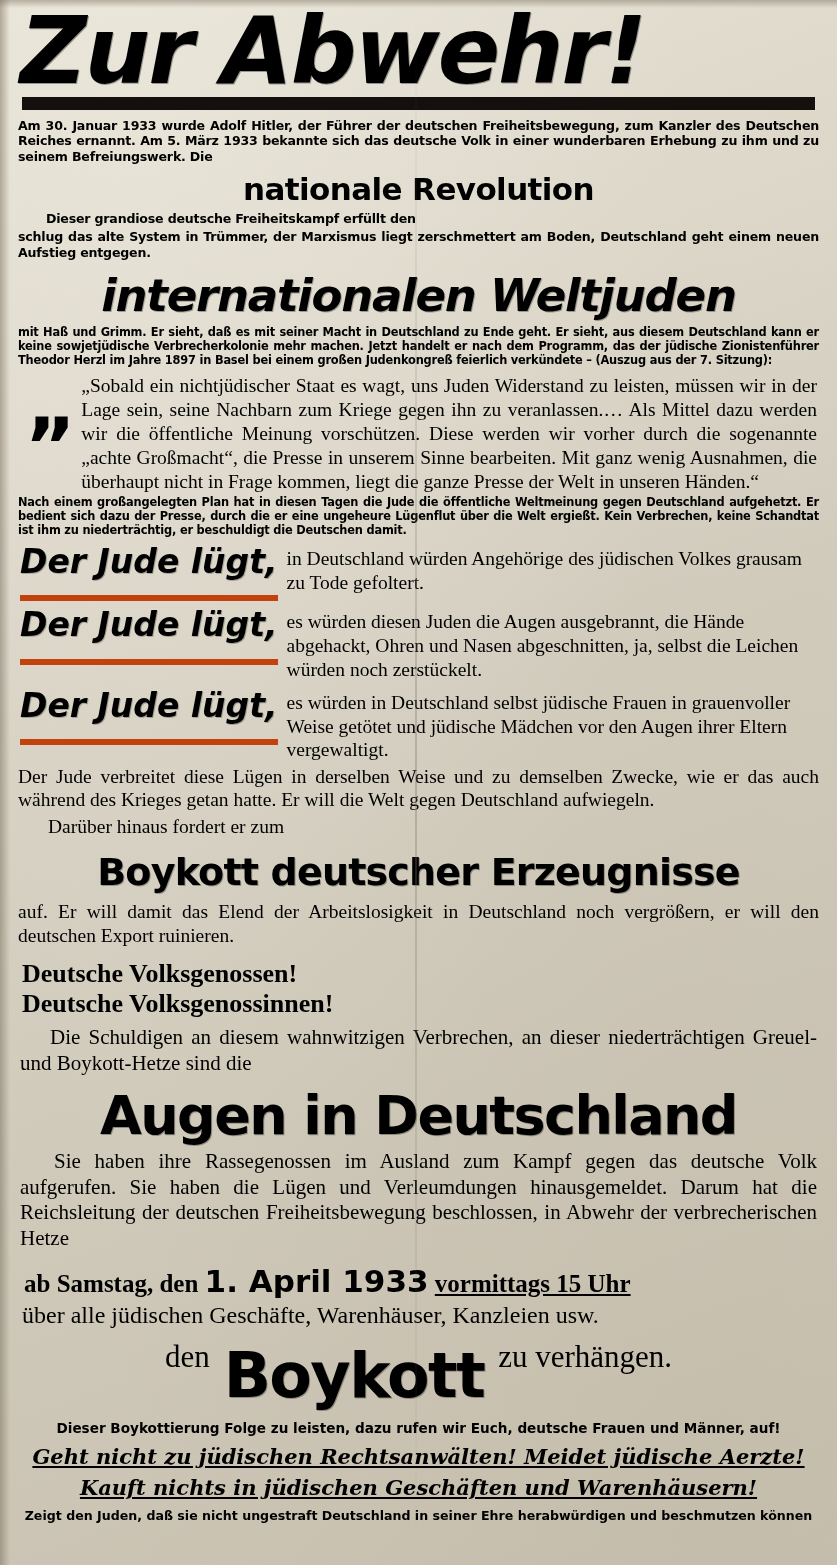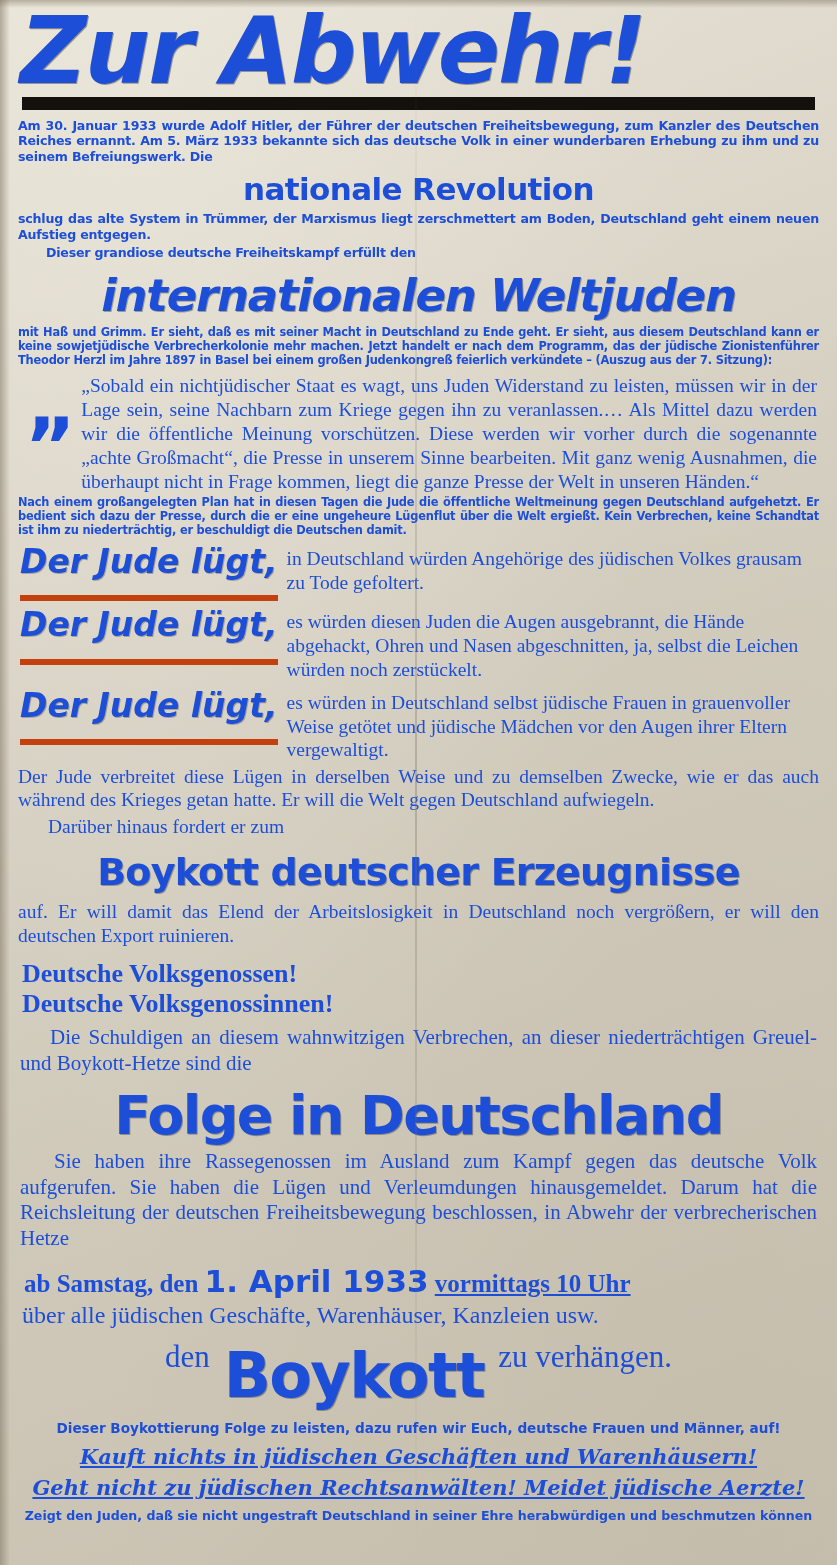--- a/index.html
+++ b/index.html
@@ -7,21 +7,21 @@
     padding: 0;
     background: #c8c3b5;
   }
   #page {
     position: relative;
     width: 837px;
     height: 1565px;
     overflow: hidden;
     background: #cfcabc;
     font-family: "Liberation Serif", serif;
-    color: #1d4ed8;
+    color: #000000;
   }
   
   #page::before {
     content: "";
     position: absolute;
     inset: 0;
     background:
       linear-gradient(160deg, rgba(235,231,218,0.85) 0%, rgba(214,208,193,0.6) 45%, rgba(198,190,172,0.75) 100%),
       radial-gradient(ellipse at 18% 8%, rgba(245,243,235,0.65), rgba(245,243,235,0) 55%),
       radial-gradient(ellipse at 85% 92%, rgba(160,150,132,0.35), rgba(160,150,132,0) 60%);
@@ -260,22 +260,22 @@
 
   <div class="sheet">
 
     <div class="title-main">Zur Abwehr!</div>
     <div class="rule-thick"></div>
 
     <p class="small">Am 30. Januar 1933 wurde Adolf Hitler, der Führer der deutschen Freiheitsbewegung, zum Kanzler des Deutschen Reiches ernannt. Am 5. März 1933 bekannte sich das deutsche Volk in einer wunderbaren Erhebung zu ihm und zu seinem Befreiungswerk. Die</p>
 
     <div class="band band-rev">nationale Revolution</div>
 
+    <p class="small" style="text-indent:28px;">Dieser grandiose deutsche Freiheitskampf erfüllt den</p>
     <p class="small">schlug das alte System in Trümmer, der Marxismus liegt zerschmettert am Boden, Deutschland geht einem neuen Aufstieg entgegen.</p>
-    <p class="small" style="text-indent:28px;">Dieser grandiose deutsche Freiheitskampf erfüllt den</p>
 
     <div class="band band-weltjuden">internationalen Weltjuden</div>
 
     <p class="smaller">mit Haß und Grimm. Er sieht, daß es mit seiner Macht in Deutschland zu Ende geht. Er sieht, aus diesem Deutschland kann er keine sowjetjüdische Verbrecherkolonie mehr machen. Jetzt handelt er nach dem Programm, das der jüdische Zionistenführer Theodor Herzl im Jahre 1897 in Basel bei einem großen Judenkongreß feierlich verkündete – (Auszug aus der 7. Sitzung):</p>
 
     <div class="quote-wrap">
       <div class="quote-marks">„</div>
       <div class="quote-text">„Sobald ein nichtjüdischer Staat es wagt, uns Juden Widerstand zu leisten, müssen wir in der Lage sein, seine Nachbarn zum Kriege gegen ihn zu veranlassen.… Als Mittel dazu werden wir die öffentliche Meinung vorschützen. Diese werden wir vorher durch die sogenannte „achte Großmacht“, die Presse in unserem Sinne bearbeiten. Mit ganz wenig Ausnahmen, die überhaupt nicht in Frage kommen, liegt die ganze Presse der Welt in unseren Händen.“</div>
     </div>
 
@@ -301,39 +301,39 @@
 
     <p class="mid">auf. Er will damit das Elend der Arbeitslosigkeit in Deutschland noch vergrößern, er will den deutschen Export ruinieren.</p>
 
     <div class="volksgenossen">
       <span>Deutsche Volksgenossen!</span>
       <span>Deutsche Volksgenossinnen!</span>
     </div>
 
     <p class="p-block" style="text-indent:30px;">Die Schuldigen an diesem wahnwitzigen Verbrechen, an dieser niederträchtigen Greuel- und Boykott-Hetze sind die</p>
 
-    <div class="big-juden">Folge in Deutschland</div>
+    <div class="big-juden">Augen in Deutschland</div>
 
     <p class="p-block" style="text-indent:34px;">Sie haben ihre Rassegenossen im Ausland zum Kampf gegen das deutsche Volk aufgerufen. Sie haben die Lügen und Verleumdungen hinausgemeldet. Darum hat die Reichsleitung der deutschen Freiheitsbewegung beschlossen, in Abwehr der verbrecherischen Hetze</p>
 
     <div class="date-line">
       <span>ab Samstag, den</span>
       <span class="huge">1. April 1933</span>
-      <span class="ul">vormittags 10 Uhr</span>
+      <span class="ul">vormittags 15 Uhr</span>
     </div>
 
     <div class="shops-line">über alle jüdischen Geschäfte, Warenhäuser, Kanzleien usw.</div>
 
     <div class="boykott-final">
       <span class="den">den</span>
       <span class="word">Boykott</span>
       <span class="tail">zu verhängen.</span>
     </div>
 
     <div class="follow-line">Dieser Boykottierung Folge zu leisten, dazu rufen wir Euch, deutsche Frauen und Männer, auf!</div>
 
+    <div class="slogan">Geht nicht zu jüdischen Rechtsanwälten! Meidet jüdische Aerzte!</div>
     <div class="slogan">Kauft nichts in jüdischen Geschäften und Warenhäusern!</div>
-    <div class="slogan">Geht nicht zu jüdischen Rechtsanwälten! Meidet jüdische Aerzte!</div>
 
     <div class="footer-line">Zeigt den Juden, daß sie nicht ungestraft Deutschland in seiner Ehre herabwürdigen und beschmutzen können</div>
 
   </div>
 </div>
 
 </body></html>

